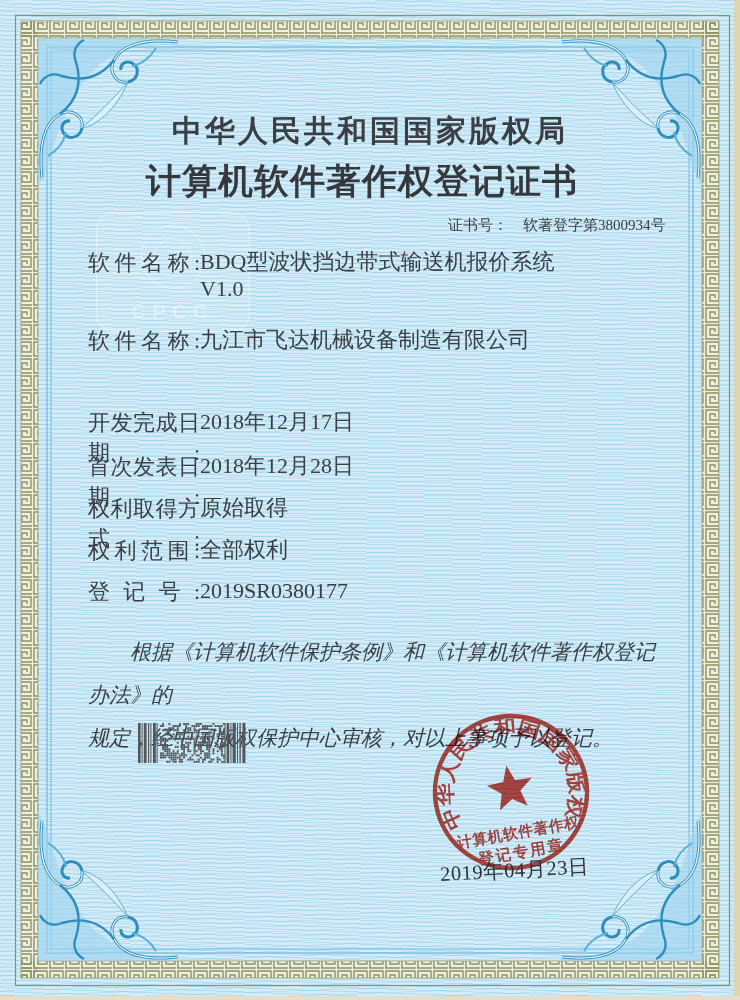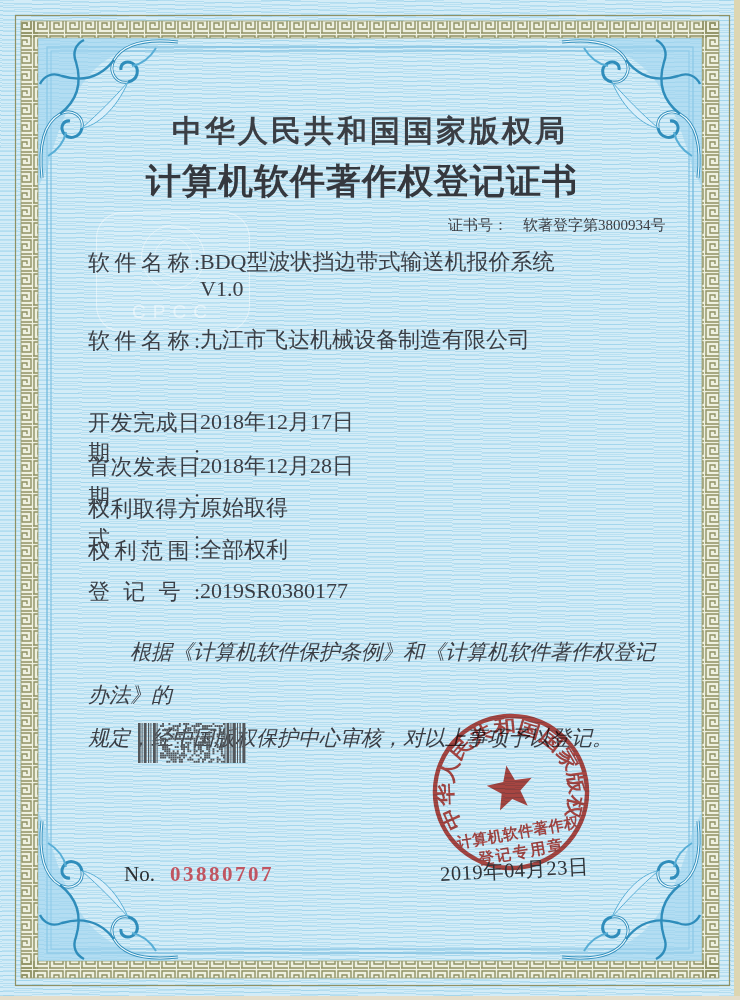--- a/index.html
+++ b/index.html
@@ -20,21 +20,21 @@
   .cert-title{left:0;top:158px;width:724px;text-align:center;font-size:35px;font-weight:bold;
     letter-spacing:1px;color:#35383e;z-index:5;}
   .certno{left:448px;top:216px;font-size:15px;color:#3b3e44;z-index:5;}
   .certno .v{margin-left:15px;}
   .row{position:absolute;left:88px;display:flex;font-size:22px;color:#3a3e45;z-index:5;width:600px;}
   .row .lbl{width:112px;text-align:justify;text-align-last:justify;flex:none;}
   .row .val{line-height:27px;}
   .statement{left:88px;top:631px;width:585px;font-size:21px;color:#3a3e45;z-index:5;line-height:43px;font-style:italic;}
   .statement .l1{text-indent:2em;}
   .watermark{left:96px;top:212px;width:152px;height:118px;border:1.5px solid rgba(255,255,255,.85);
-    border-radius:26px;opacity:.55;z-index:2;background:rgba(255,255,255,.14);}
+    border-radius:18px;opacity:.55;z-index:2;background:rgba(255,255,255,.14);}
   .watermark .wm-circle{position:absolute;left:44px;top:12px;width:62px;height:62px;border-radius:50%;
     border:1.5px solid rgba(255,255,255,.9);}
   .watermark .wm-circle:after{content:"";position:absolute;left:12px;top:12px;width:36px;height:36px;
     border-radius:50%;border:1.2px solid rgba(255,255,255,.8);}
   .watermark .wm-text{position:absolute;left:0;bottom:8px;width:100%;text-align:center;
     font-family:"Liberation Sans","DejaVu Sans",sans-serif;font-size:19px;letter-spacing:7px;
     color:rgba(255,255,255,.95);}
   .barcode{left:138px;top:723px;z-index:5;}
   .seal{left:416px;top:697px;z-index:6;transform:rotate(-10deg);mix-blend-mode:multiply;opacity:.92;}
   .seal-date{left:440px;top:856px;font-size:20.5px;color:#2f3338;z-index:7;transform:rotate(-3deg);
@@ -482,19 +482,16 @@
     <text font-size="19" font-weight="bold" fill="#c63a33">
       <textPath href="#sealArc" startOffset="0" textLength="268" lengthAdjust="spacingAndGlyphs">中华人民共和国国家版权局</textPath>
     </text>
     <polygon fill="#c63a33" points="95,68 100.9,83.9 117.8,84.6 104.5,95.1 109.1,111.4 95,102 80.9,111.4 85.5,95.1 72.2,84.6 89.1,83.9"></polygon>
     <text x="95" y="141" text-anchor="middle" font-size="15" font-weight="bold" fill="#c63a33" letter-spacing="0.5">计算机软件著作权</text>
     <text x="95" y="161" text-anchor="middle" font-size="15.5" font-weight="bold" fill="#c63a33" letter-spacing="2">登记专用章</text>
   </svg>
 
   <div class="abs seal-date">2019年04月23日</div>
 
-  <div class="abs serial">
-    <span>No.</span><span class="num">03880707</span>
-  </div>
 
   <div class="edge-right"></div>
   <div class="edge-bottom"></div>
 </div>
 
 </body></html>

